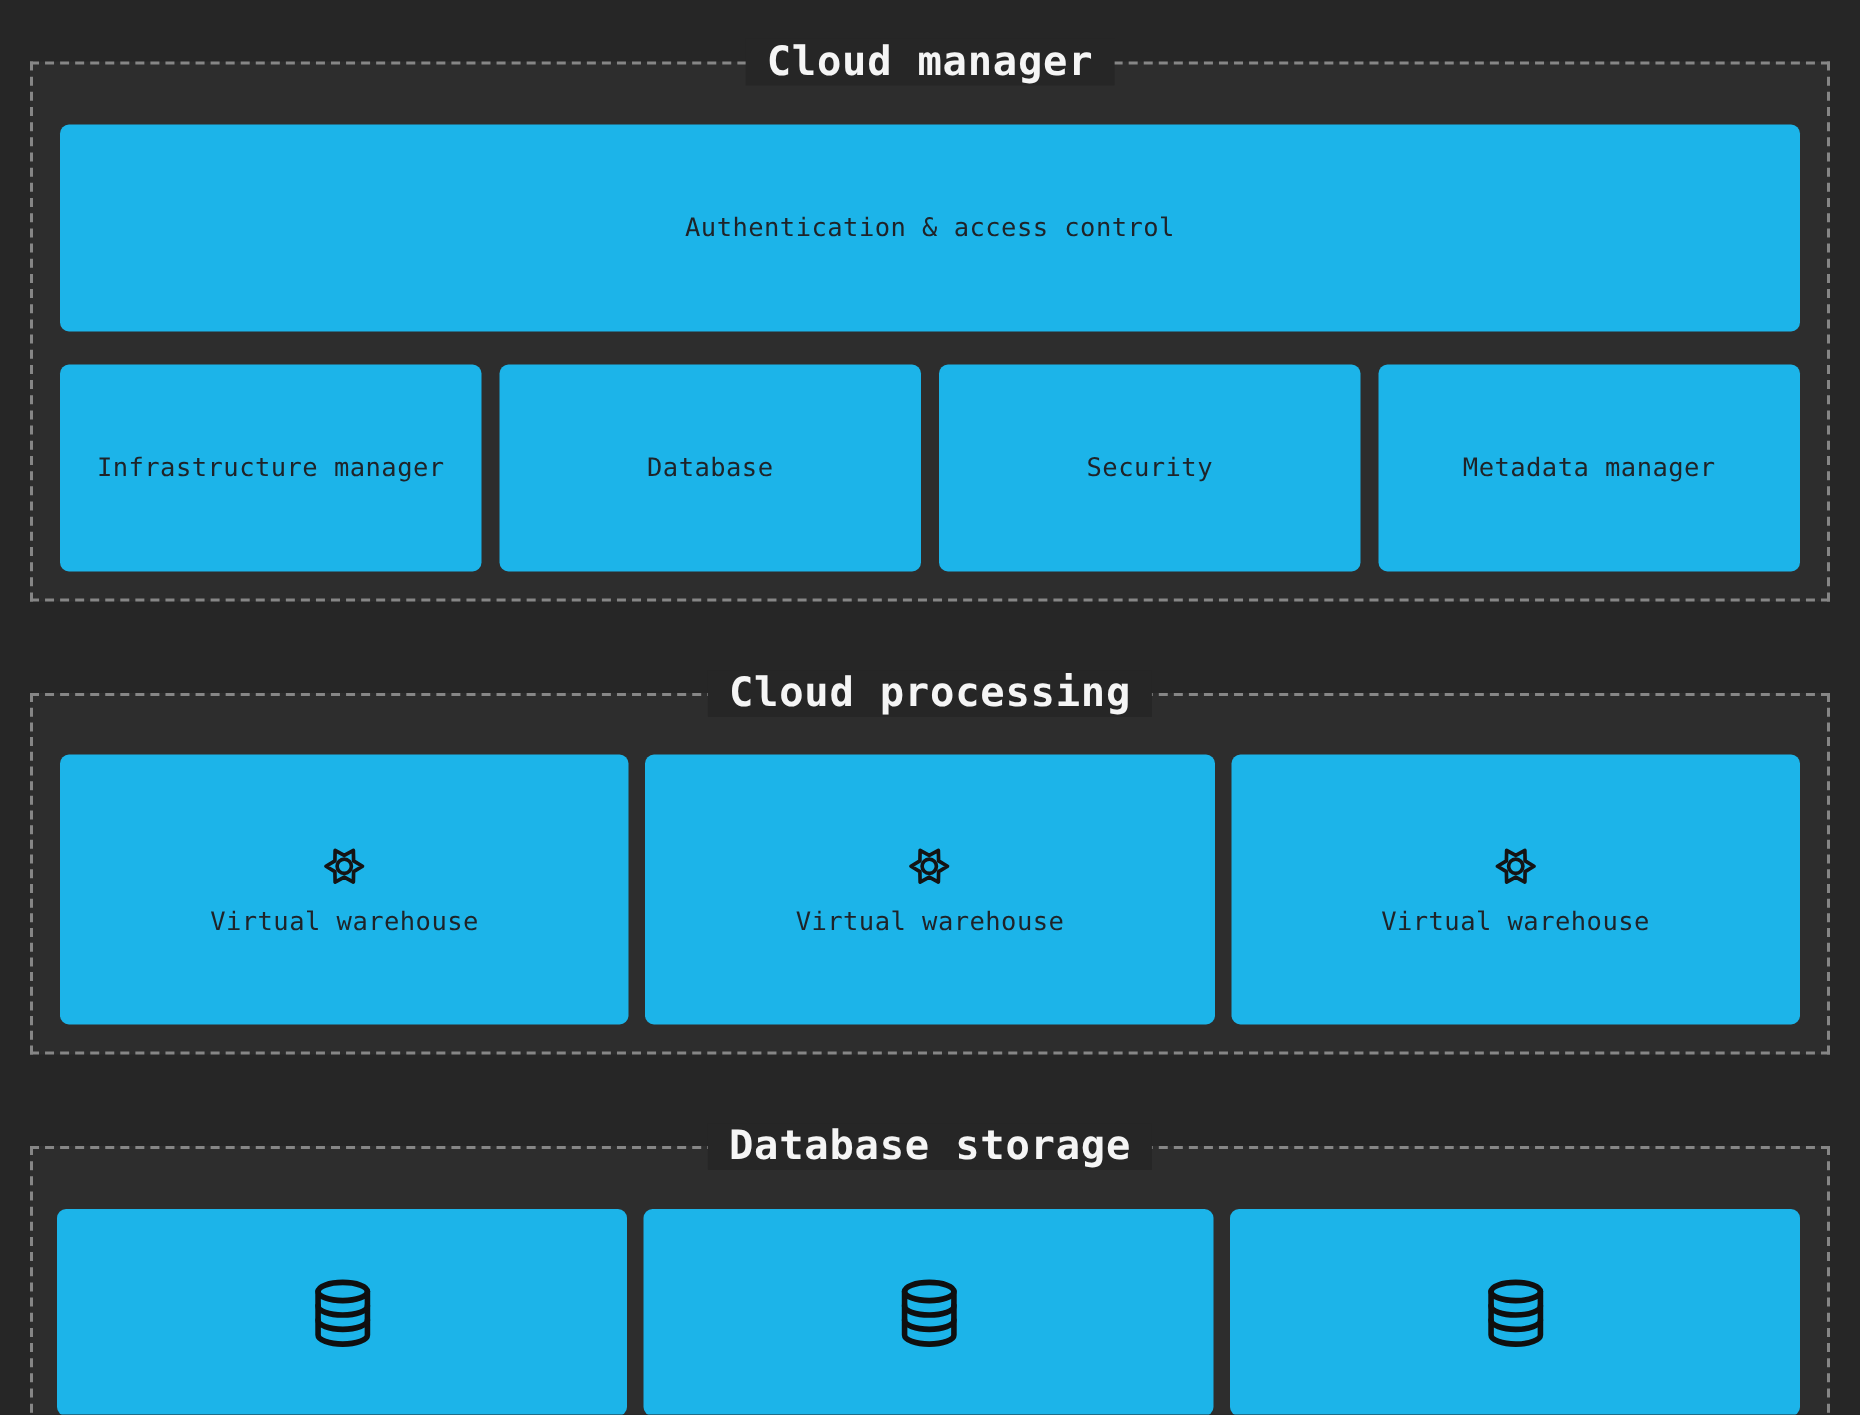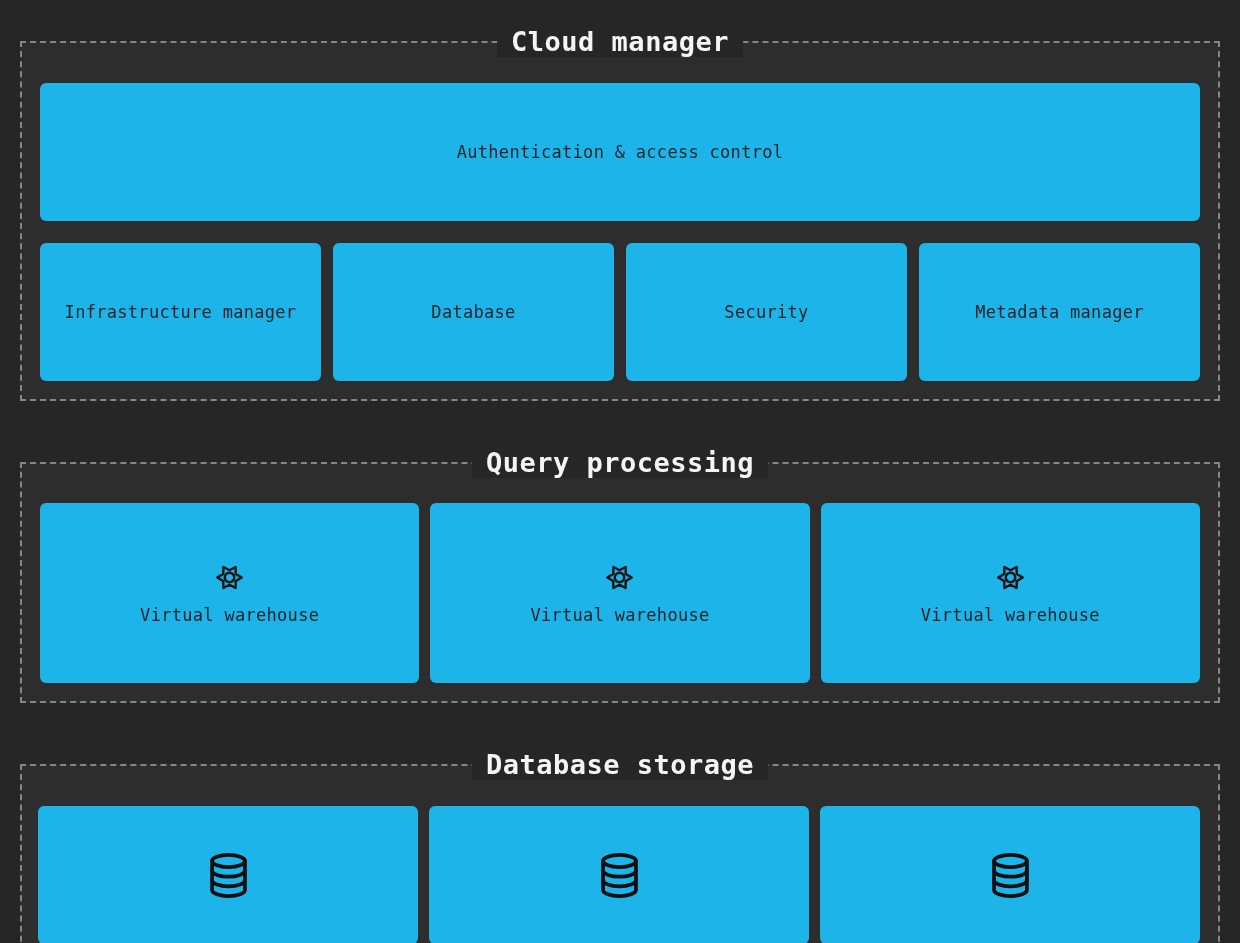--- a/index.html
+++ b/index.html
@@ -91,21 +91,21 @@
     <div class="blue-box cell">
       <span>Security</span>
     </div>
     <div class="blue-box cell">
       <span>Metadata manager</span>
     </div>
   </div>
 </section>
 
 <section class="zone zone-query">
-  <div class="zone-title">Query processing</div>
+  <div class="zone-title">Cloud processing</div>
 
   <div class="row row-wide">
     <div class="blue-box cell-wh">
       <svg class="icon-gear" width="31" height="31" viewBox="-14 -14 28 28" aria-hidden="true">
         <polygon points="11,0 5.63,3.25 5.5,9.53 0,6.5 -5.5,9.53 -5.63,3.25 -11,0 -5.63,-3.25 -5.5,-9.53 0,-6.5 5.5,-9.53 5.63,-3.25"></polygon>
         <circle cx="0" cy="0" r="4.3"></circle>
       </svg>
       <span>Virtual warehouse</span>
     </div>
     <div class="blue-box cell-wh">

